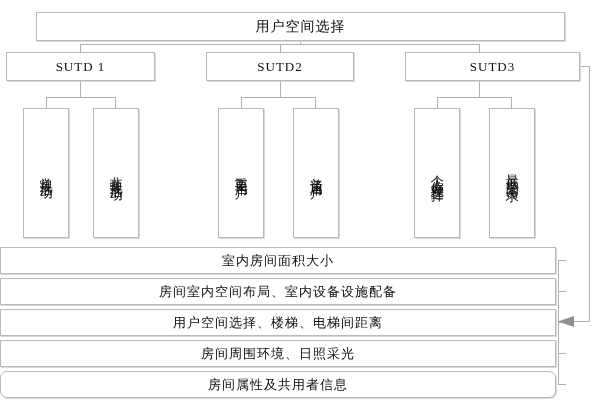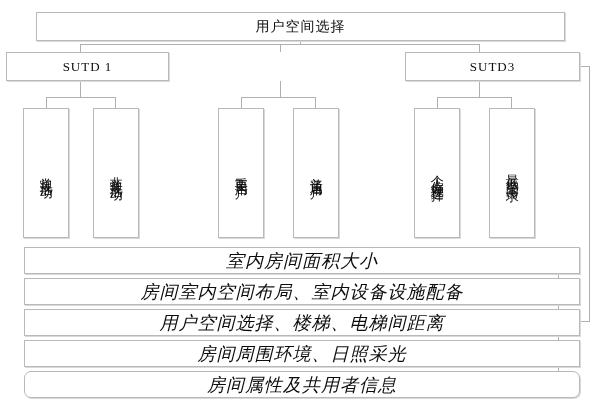--- a/index.html
+++ b/index.html
@@ -28,43 +28,43 @@
   .root{
     left:36px;top:12px;width:529px;height:29px;
     font-size:14px;letter-spacing:1px;
   }
 
   .lvl1{
     top:52px;height:29px;
     font-size:13px;letter-spacing:1px;
     font-family:"Liberation Serif","DejaVu Serif",serif;
   }
-  .lvl1.a{left:6px;width:163px;}
+  .lvl1.a{left:6px;width:149px;}
   .lvl1.b{left:206px;width:148px;}
   .lvl1.c{left:405px;width:175px;}
 
   .vbox{
     top:108px;height:130px;width:46px;
     font-size:13px;
     writing-mode:vertical-rl;
     text-orientation:upright;
     letter-spacing:3px;
     line-height:1.05;
     white-space:nowrap;
   }
   .vbox.v1{left:23px;}
   .vbox.v2{left:93px;}
   .vbox.v3{left:218px;}
   .vbox.v4{left:293px;}
   .vbox.v5{left:414px;}
   .vbox.v6{left:489px;}
 
   .bar{
-    left:24px;width:556px;height:27px;
-    font-size:18px;letter-spacing:1px;font-style:italic;
+    left:0;width:556px;height:27px;
+    font-size:13px;letter-spacing:1px;
   }
   .bar.b1{top:247px;}
   .bar.b2{top:278px;}
   .bar.b3{top:309px;}
   .bar.b4{top:340px;}
   .bar.b5{top:371px;border-radius:7px;}
 </style>
 </head>
 <body>
 
@@ -106,20 +106,21 @@
       <line x1="566" y1="384.5" x2="558.5" y2="384.5"></line>
 
       <line x1="589.5" y1="321.5" x2="572" y2="321.5"></line>
     </g>
     <polygon points="558,321.5 574,316 574,327" fill="#909090"></polygon>
   </svg>
 
   <div class="node root">用户空间选择</div>
 
   <div class="node lvl1 a">SUTD 1</div>
+  <div class="node lvl1 b">SUTD2</div>
   <div class="node lvl1 c">SUTD3</div>
 
   <div class="node vbox v1">常规活动</div>
   <div class="node vbox v2">非常规活动</div>
   <div class="node vbox v3">重要用户</div>
   <div class="node vbox v4">普通用户</div>
   <div class="node vbox v5">个人偏好选择</div>
   <div class="node vbox v6">最低空间需求</div>
 
   <div class="node bar b1">室内房间面积大小</div>

